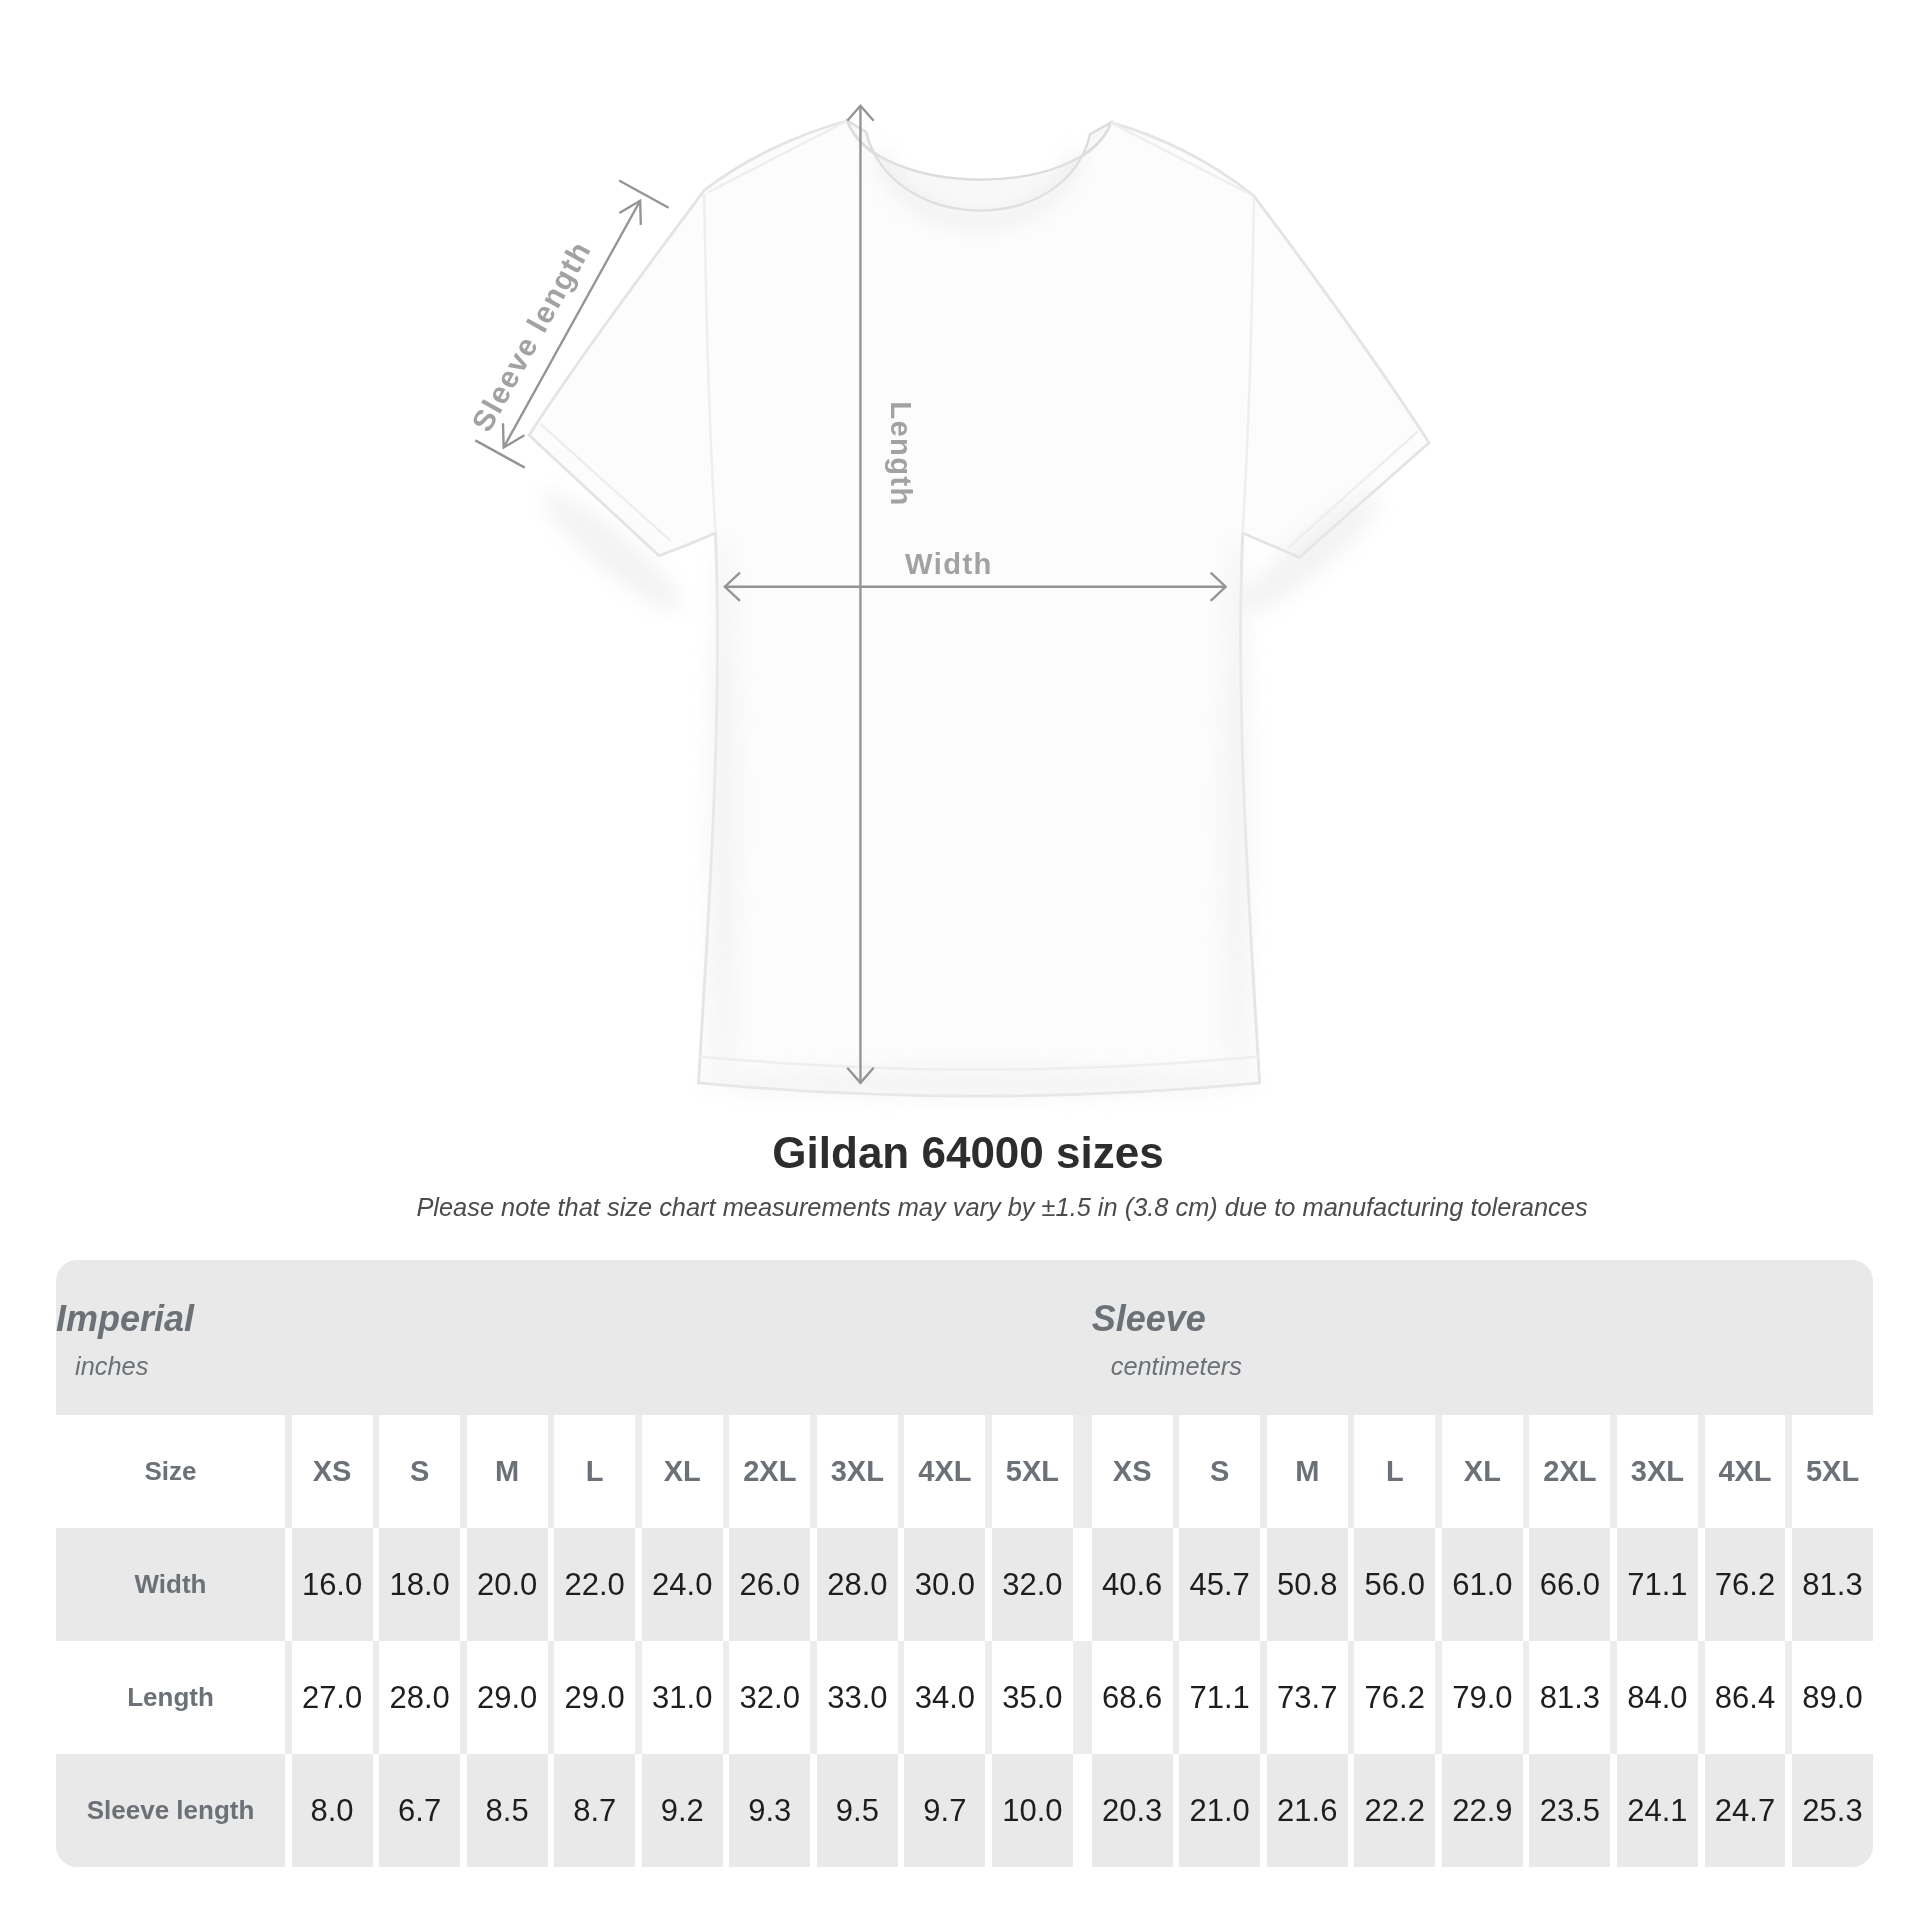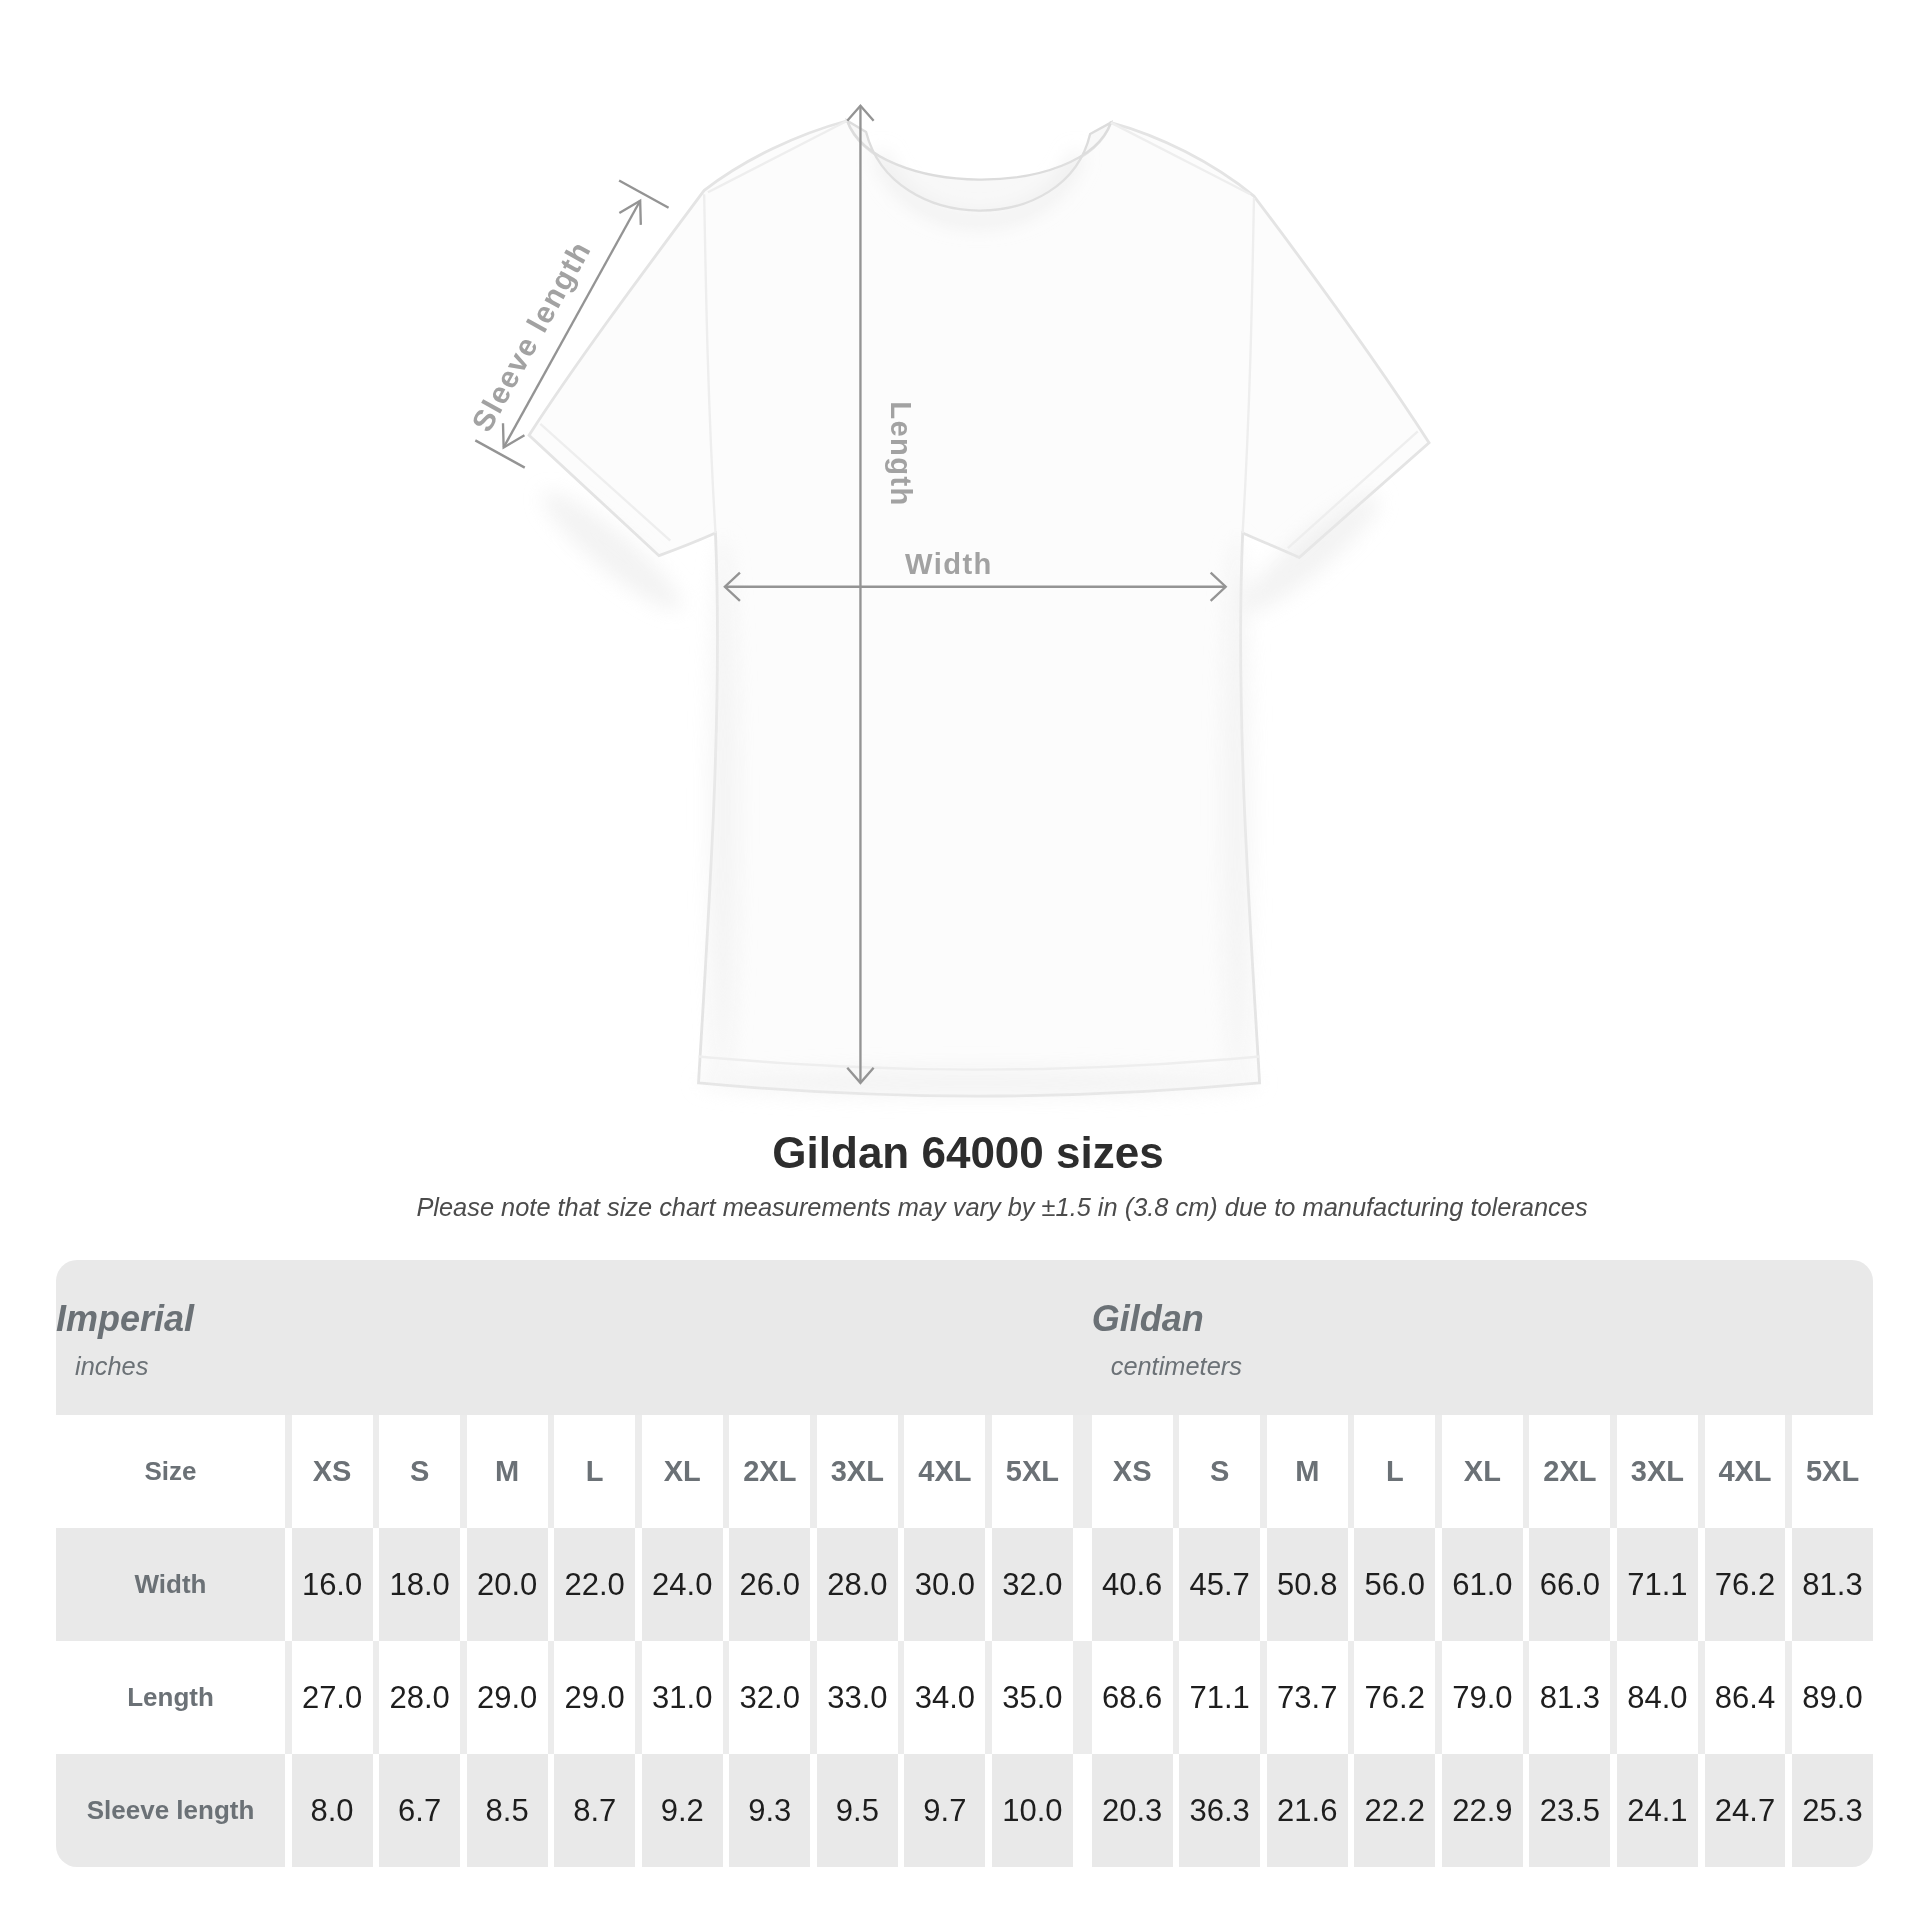--- a/index.html
+++ b/index.html
@@ -127,21 +127,21 @@
   <div class="page-subtitle">Please note that size chart measurements may vary by ±1.5 in (3.8 cm) due to manufacturing tolerances</div>
 
   <div class="size-table">
 
     <div class="t-row band">
       <div class="sec sec-imperial">
         <div class="sec-title">Imperial</div>
         <div class="sec-unit">inches</div>
       </div>
       <div class="sec sec-metric">
-        <div class="sec-title">Gildan</div>
+        <div class="sec-title">Sleeve</div>
         <div class="sec-unit">centimeters</div>
       </div>
     </div>
 
     <div class="t-row row-size">
       <div class="cell label-cell">Size</div>
     <div class="cell head-cell">XS</div>
         <div class="cell head-cell">S</div>
         <div class="cell head-cell">M</div>
         <div class="cell head-cell">L</div>
@@ -214,21 +214,21 @@
         <div class="cell val-cell">6.7</div>
         <div class="cell val-cell">8.5</div>
         <div class="cell val-cell">8.7</div>
         <div class="cell val-cell">9.2</div>
         <div class="cell val-cell">9.3</div>
         <div class="cell val-cell">9.5</div>
         <div class="cell val-cell">9.7</div>
         <div class="cell val-cell">10.0</div>
         <div class="mid-spacer"></div>
         <div class="cell val-cell">20.3</div>
-        <div class="cell val-cell">36.3</div>
+        <div class="cell val-cell">21.0</div>
         <div class="cell val-cell">21.6</div>
         <div class="cell val-cell">22.2</div>
         <div class="cell val-cell">22.9</div>
         <div class="cell val-cell">23.5</div>
         <div class="cell val-cell">24.1</div>
         <div class="cell val-cell">24.7</div>
         <div class="cell val-cell">25.3</div>
       </div>
 
   </div>

